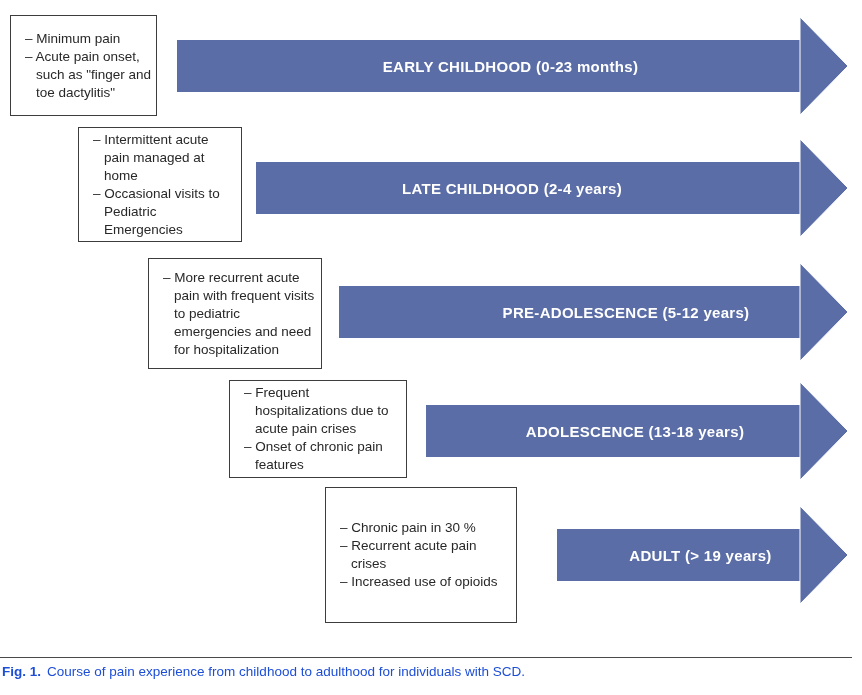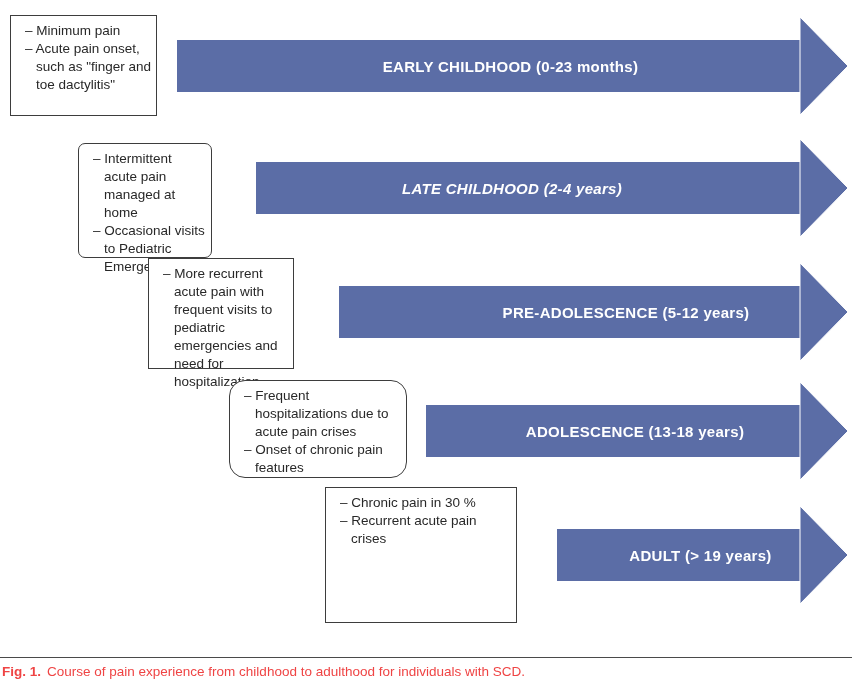--- a/index.html
+++ b/index.html
@@ -16,21 +16,21 @@
   .figure{
     position:relative;
     width:862px;height:695px;
     background:var(--bg);
     overflow:hidden;
   }
   .box{
     position:absolute;
     border:1px solid var(--box-border);
     background:#fff;
-    display:flex;flex-direction:column;
+    display:flex;flex-direction:column;justify-content:center;
     padding:6px 4px 6px 14px;
     font-size:13.5px;line-height:18px;
     color:var(--ink);
   }
   .bullet{
     padding-left:11px;
     text-indent:-11px;
   }
   .arrow{position:absolute;}
   .arrow svg{display:block;}
@@ -43,79 +43,80 @@
     font-weight:bold;font-size:15px;letter-spacing:0.3px;
     white-space:nowrap;
     padding-left:44px;
   }
   .caption-rule{
     position:absolute;left:0;top:657px;width:852px;
     border-top:1px solid var(--rule);
   }
   .caption{
     position:absolute;left:2px;top:663px;width:850px;
-    font-size:13.5px;line-height:18px;color:#ef4444;
+    font-size:13.5px;line-height:18px;color:#1d4ed8;
   }
   .caption .fig-label{font-weight:bold;margin-right:6px;}
 </style>
 </head>
 <body>
 
 <div class="figure">
 
   <div class="box" style="left:10px;top:15px;width:147px;height:101px;">
     <div class="bullet">– Minimum pain</div>
     <div class="bullet">– Acute pain onset, such as "finger and toe dactylitis"</div>
   </div>
   <div class="arrow" style="left:177px;top:16px;width:672px;height:100px;">
     <svg width="672" height="100" viewBox="0 0 672 100">
       <rect x="0" y="24" width="623" height="52"></rect>
       <polygon points="623,1 671,50 623,99"></polygon>
     </svg>
     <div class="arrow-label" style="width:623px;">EARLY CHILDHOOD (0-23 months)</div>
   </div>
 
-  <div class="box" style="left:78px;top:143px;width:134px;height:115px;border-radius:7px;">
+  <div class="box" style="left:78px;top:127px;width:164px;height:115px;">
     <div class="bullet">– Intermittent acute pain managed at home</div>
     <div class="bullet">– Occasional visits to Pediatric Emergencies</div>
   </div>
   <div class="arrow" style="left:256px;top:138px;width:593px;height:100px;">
     <svg width="593" height="100" viewBox="0 0 593 100">
       <rect x="0" y="24" width="544" height="52"></rect>
       <polygon points="544,1 592,50 544,99"></polygon>
     </svg>
-    <div class="arrow-label" style="width:468px;font-style:italic;">LATE CHILDHOOD (2-4 years)</div>
+    <div class="arrow-label" style="width:468px;">LATE CHILDHOOD (2-4 years)</div>
   </div>
 
-  <div class="box" style="left:148px;top:258px;width:146px;height:111px;">
+  <div class="box" style="left:148px;top:258px;width:174px;height:111px;">
     <div class="bullet">– More recurrent acute pain with frequent visits to pediatric emergencies and need for hospitalization</div>
   </div>
   <div class="arrow" style="left:339px;top:262px;width:510px;height:100px;">
     <svg width="510" height="100" viewBox="0 0 510 100">
       <rect x="0" y="24" width="461" height="52"></rect>
       <polygon points="461,1 509,50 461,99"></polygon>
     </svg>
     <div class="arrow-label" style="width:530px;">PRE-ADOLESCENCE (5-12 years)</div>
   </div>
 
-  <div class="box" style="left:229px;top:380px;width:178px;height:98px;border-radius:16px;">
+  <div class="box" style="left:229px;top:380px;width:178px;height:98px;">
     <div class="bullet">– Frequent hospitalizations due to acute pain crises</div>
     <div class="bullet">– Onset of chronic pain features</div>
   </div>
   <div class="arrow" style="left:426px;top:381px;width:423px;height:100px;">
     <svg width="423" height="100" viewBox="0 0 423 100">
       <rect x="0" y="24" width="374" height="52"></rect>
       <polygon points="374,1 422,50 374,99"></polygon>
     </svg>
     <div class="arrow-label" style="width:374px;">ADOLESCENCE (13-18 years)</div>
   </div>
 
   <div class="box" style="left:325px;top:487px;width:192px;height:136px;">
     <div class="bullet">– Chronic pain in 30 %</div>
     <div class="bullet">– Recurrent acute pain crises</div>
+    <div class="bullet">– Increased use of opioids</div>
   </div>
   <div class="arrow" style="left:557px;top:505px;width:292px;height:100px;">
     <svg width="292" height="100" viewBox="0 0 292 100">
       <rect x="0" y="24" width="243" height="52"></rect>
       <polygon points="243,1 291,50 243,99"></polygon>
     </svg>
     <div class="arrow-label" style="width:243px;border-radius:18px;">ADULT (&gt; 19 years)</div>
   </div>
 
   <div class="caption-rule"></div>

